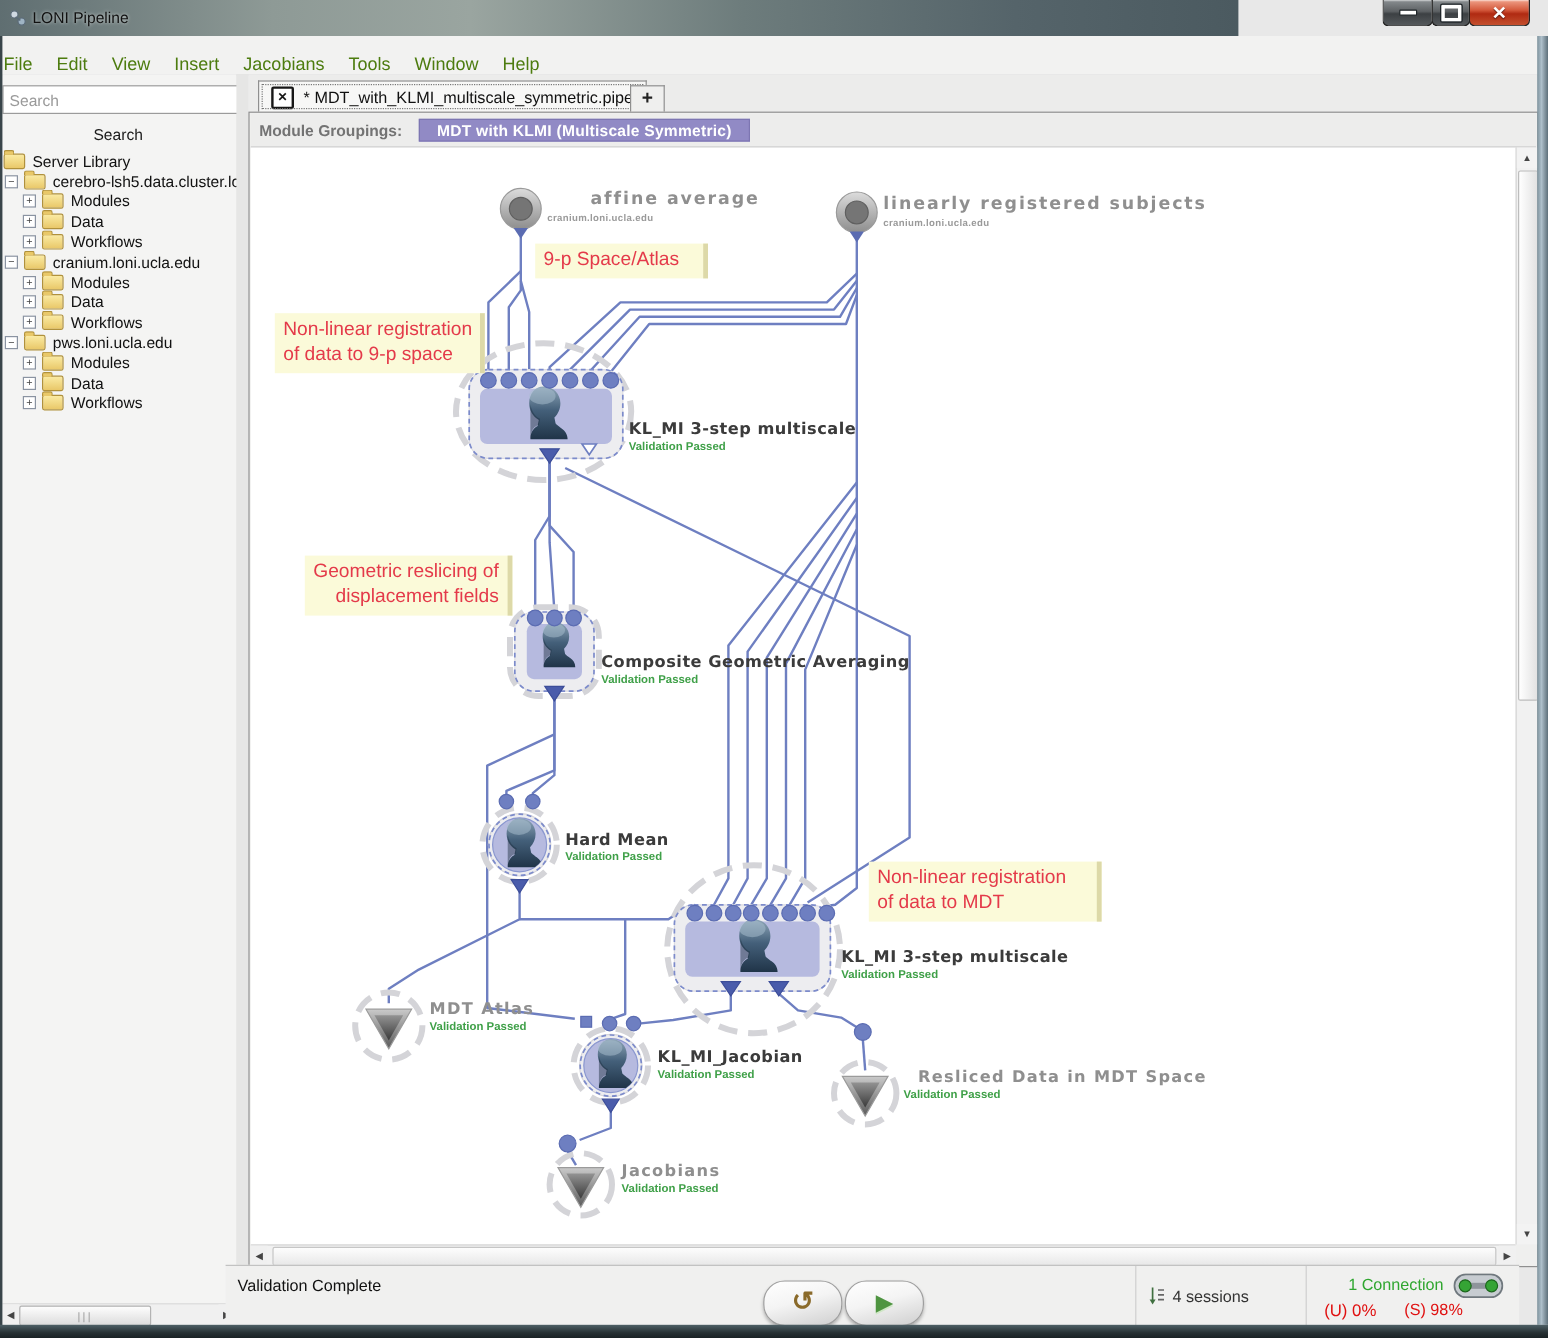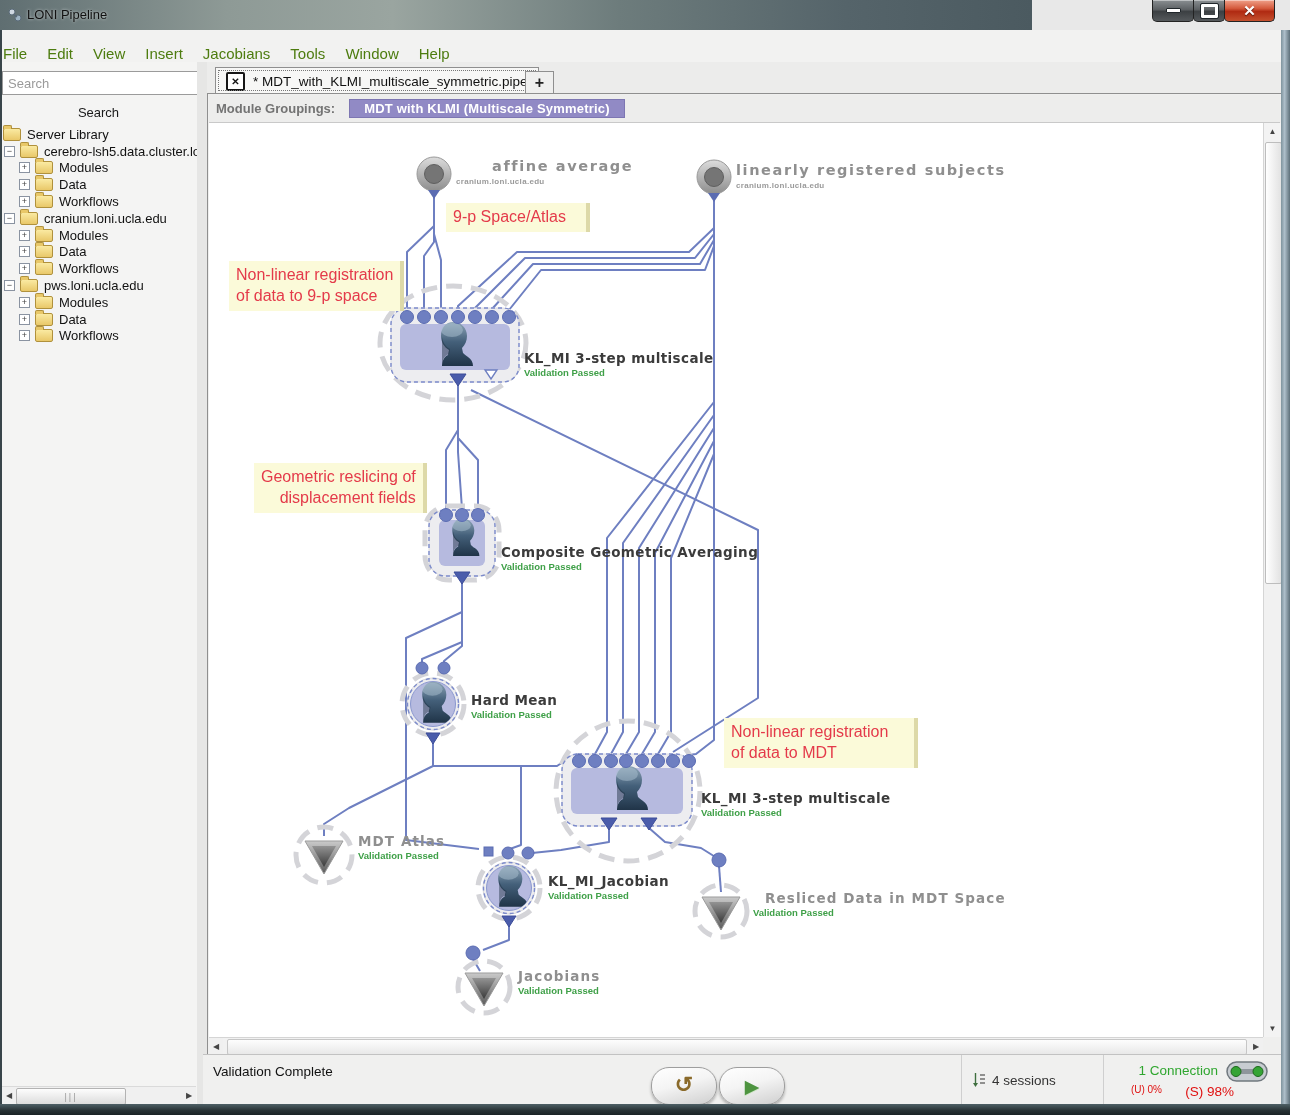--- a/index.html
+++ b/index.html
@@ -87,36 +87,36 @@
   .nlabel{position:absolute;white-space:nowrap;font-weight:bold;font-family:"DejaVu Sans","Liberation Sans",sans-serif}
   .nlabel.src{color:#8f8f8f;font-size:14.5px;letter-spacing:1.6px}
   .nlabel.mod{color:#3b3b3b;font-size:13.5px;letter-spacing:.4px}
   .nlabel.sink{color:#8f8f8f;font-size:13.5px;letter-spacing:1.1px}
   .nsub{position:absolute;color:#9a9a9a;font-size:8px;letter-spacing:.3px;white-space:nowrap;font-weight:bold}
   .nvp{position:absolute;color:#3fa048;font-size:9.5px;font-weight:bold;white-space:nowrap}
   .note{position:absolute;background:#fbfad9;border-right:4px solid #ddd9a8;color:#e43a4a;font-size:16px;
     line-height:1.3;padding:4px 7px;white-space:nowrap}
 
   
-  #statusbar{left:203px;top:1054px;width:1078px;height:50px;background:#f0f0ef;border-top:1px solid #c2c2c2}
+  #statusbar{left:188px;top:1054px;width:1078px;height:50px;background:#f0f0ef;border-top:1px solid #c2c2c2}
   #status-text{position:absolute;left:10px;top:9px;font-size:13.5px;color:#111}
   .tbtn{position:absolute;top:12px;width:64px;height:36px;border-radius:18px;border:1px solid #9e9e9e;
     background:linear-gradient(165deg,#ffffff 0%,#f4f4f4 45%,#cfcfcf 100%);box-shadow:0 2px 3px rgba(0,0,0,.28);
     display:flex;align-items:center;justify-content:center;cursor:pointer}
   #btn-reset{left:448px}
   #btn-run{left:516px}
   #btn-reset span{color:#8a6a2a;font-size:22px;font-weight:bold;line-height:1;transform:translateY(-1px)}
   #btn-run span{color:#4e9440;font-size:19px;line-height:1;text-shadow:0 1px 0 #cfe6c6}
   #cell-sessions{position:absolute;left:758px;top:0;width:142px;height:50px;border-left:1px solid #cfcfcf;
     display:flex;align-items:center}
   #sessions-text{font-size:13.5px;color:#333;margin-left:6px}
   #cell-conn{position:absolute;left:900px;top:0;width:178px;height:50px;border-left:1px solid #cfcfcf}
   #conn-text{position:absolute;right:64px;top:8px;font-size:13.5px;color:#2fa62f;white-space:nowrap}
   #conn-toggle{position:absolute;right:14px;top:6px}
-  #pct-u{position:absolute;right:120px;top:29px;font-size:10px;color:#e01010}
+  #pct-u{position:absolute;right:120px;top:29px;font-size:14px;color:#e01010}
   #pct-s{position:absolute;right:48px;top:29px;font-size:13.5px;color:#e01010}
 
   svg .edge{stroke:#6e7fc1;stroke-width:2;fill:none;stroke-linejoin:round}
   svg .ring{stroke:#d4d4d8;stroke-width:5;fill:none;stroke-dasharray:16 9}
   svg .bdash{stroke:#7c8bcb;stroke-width:1.4;fill:none;stroke-dasharray:4 3}
   svg .port{fill:#6e7fc1;stroke:#5b6cb2}
 </style>
 </head>
 <body>
 

